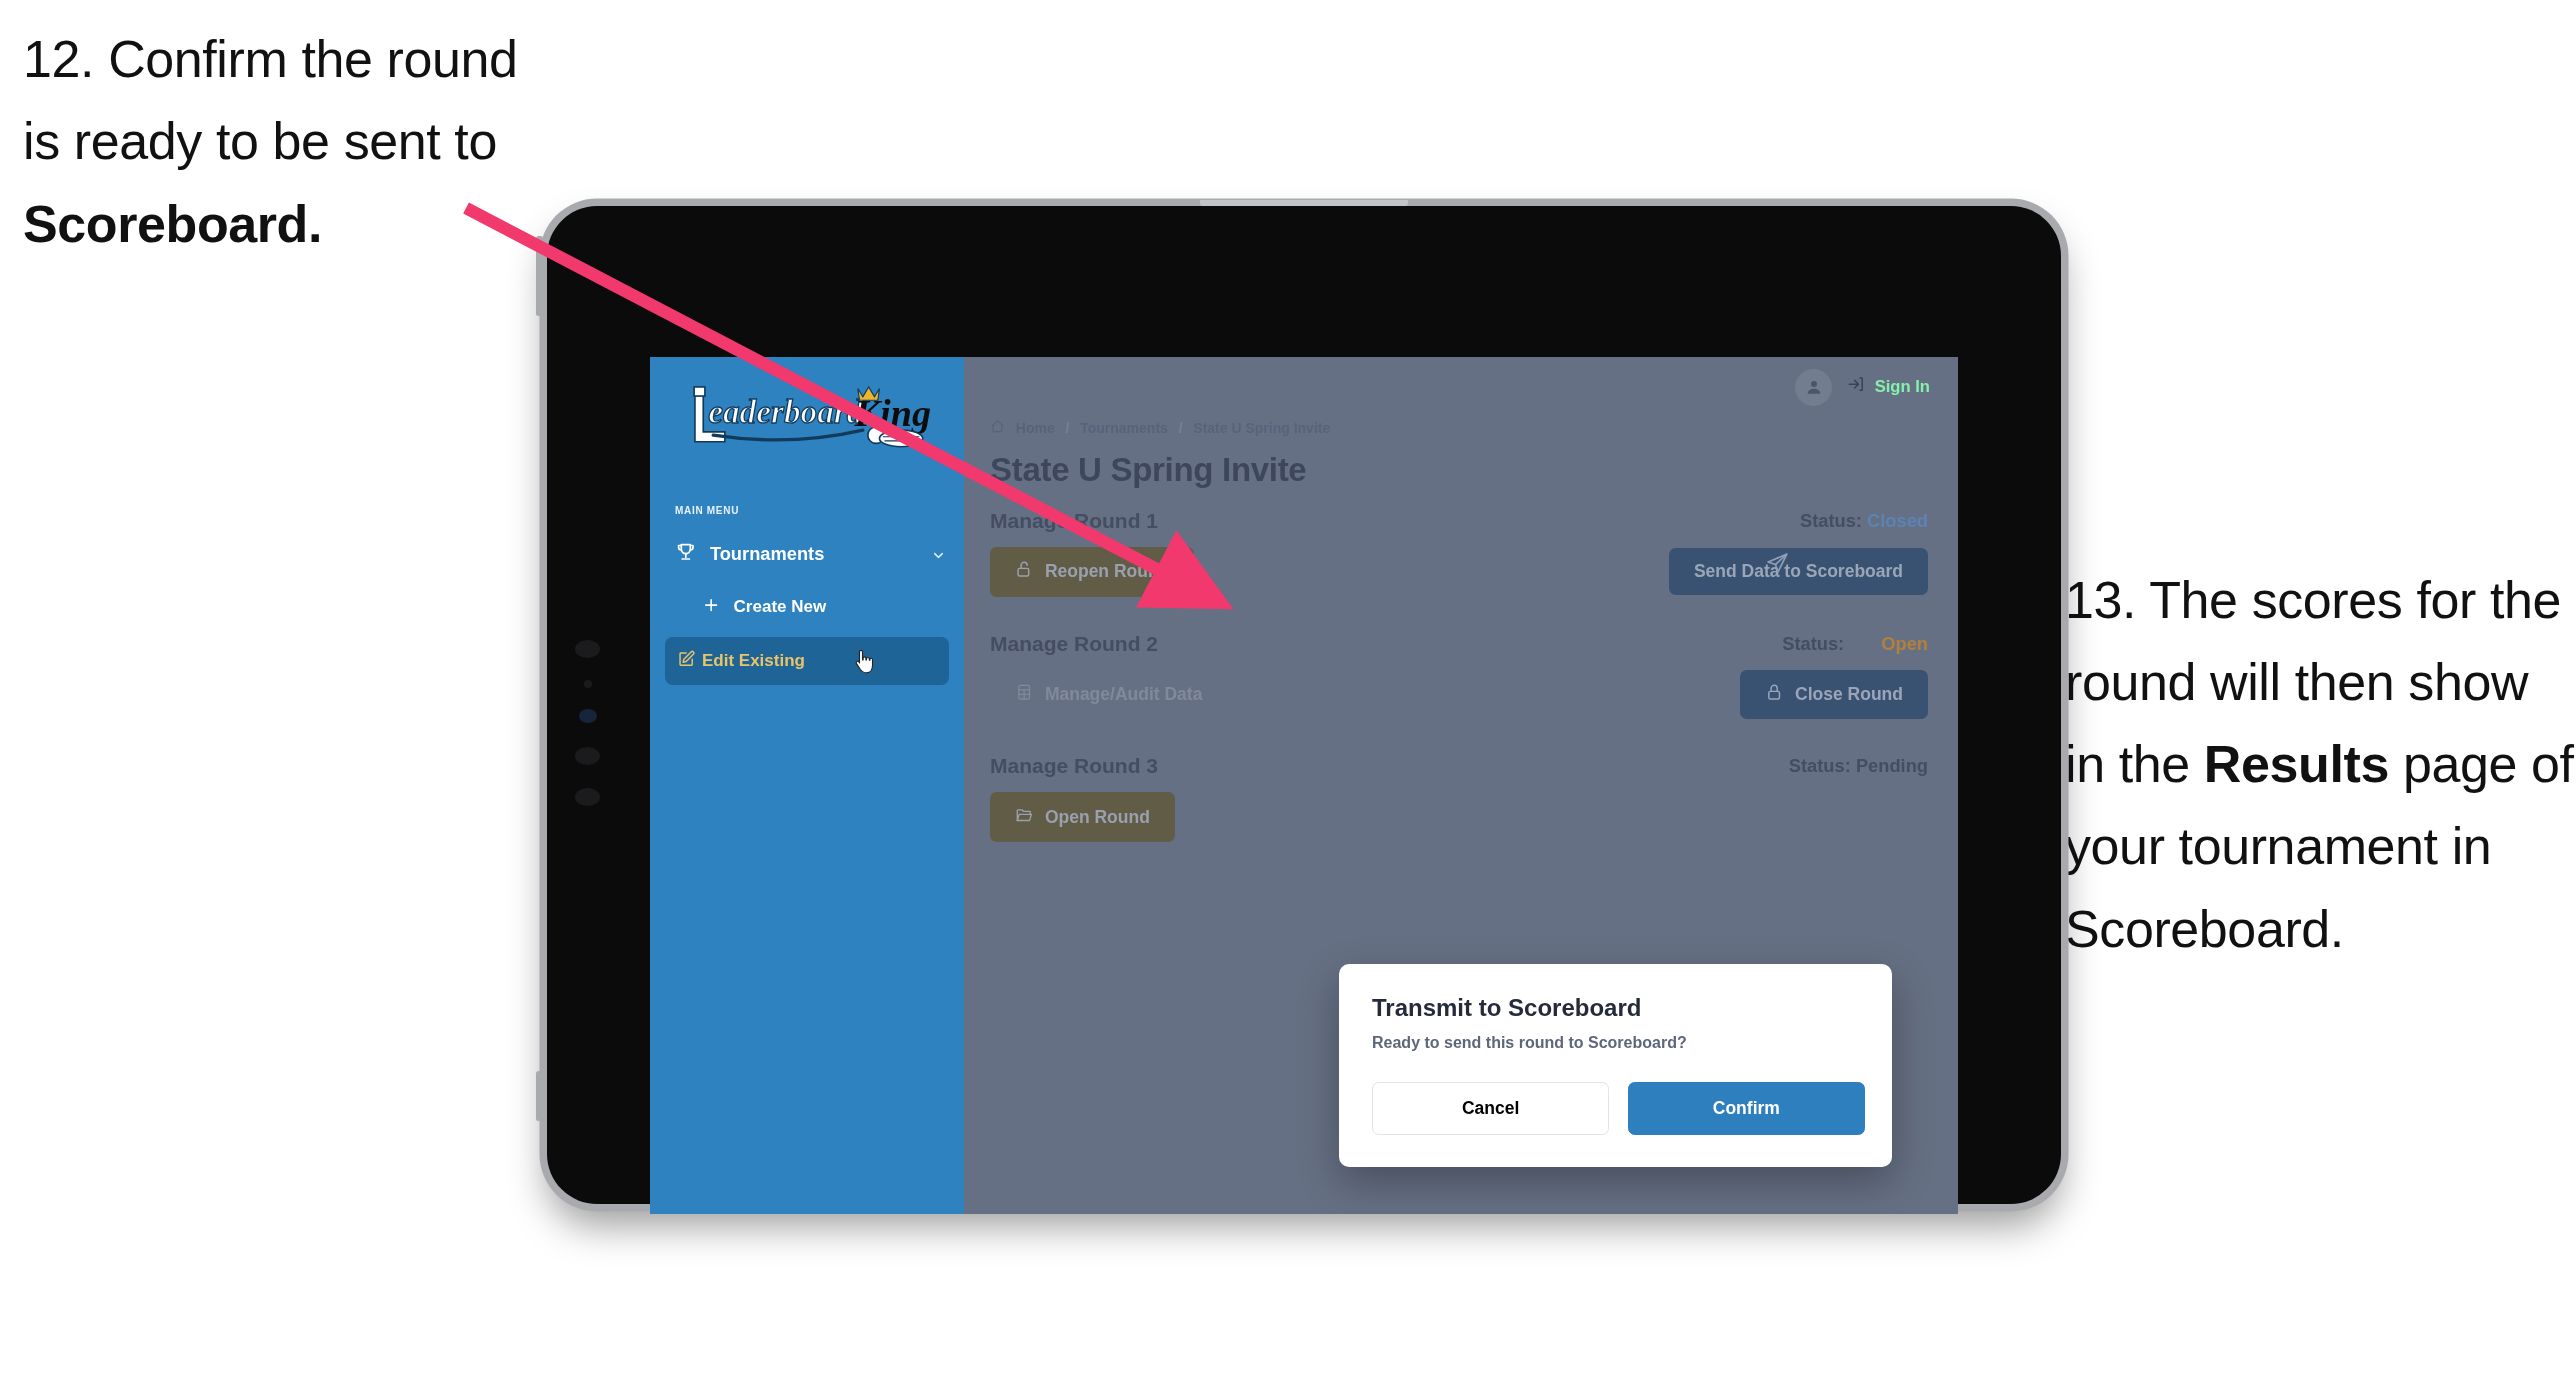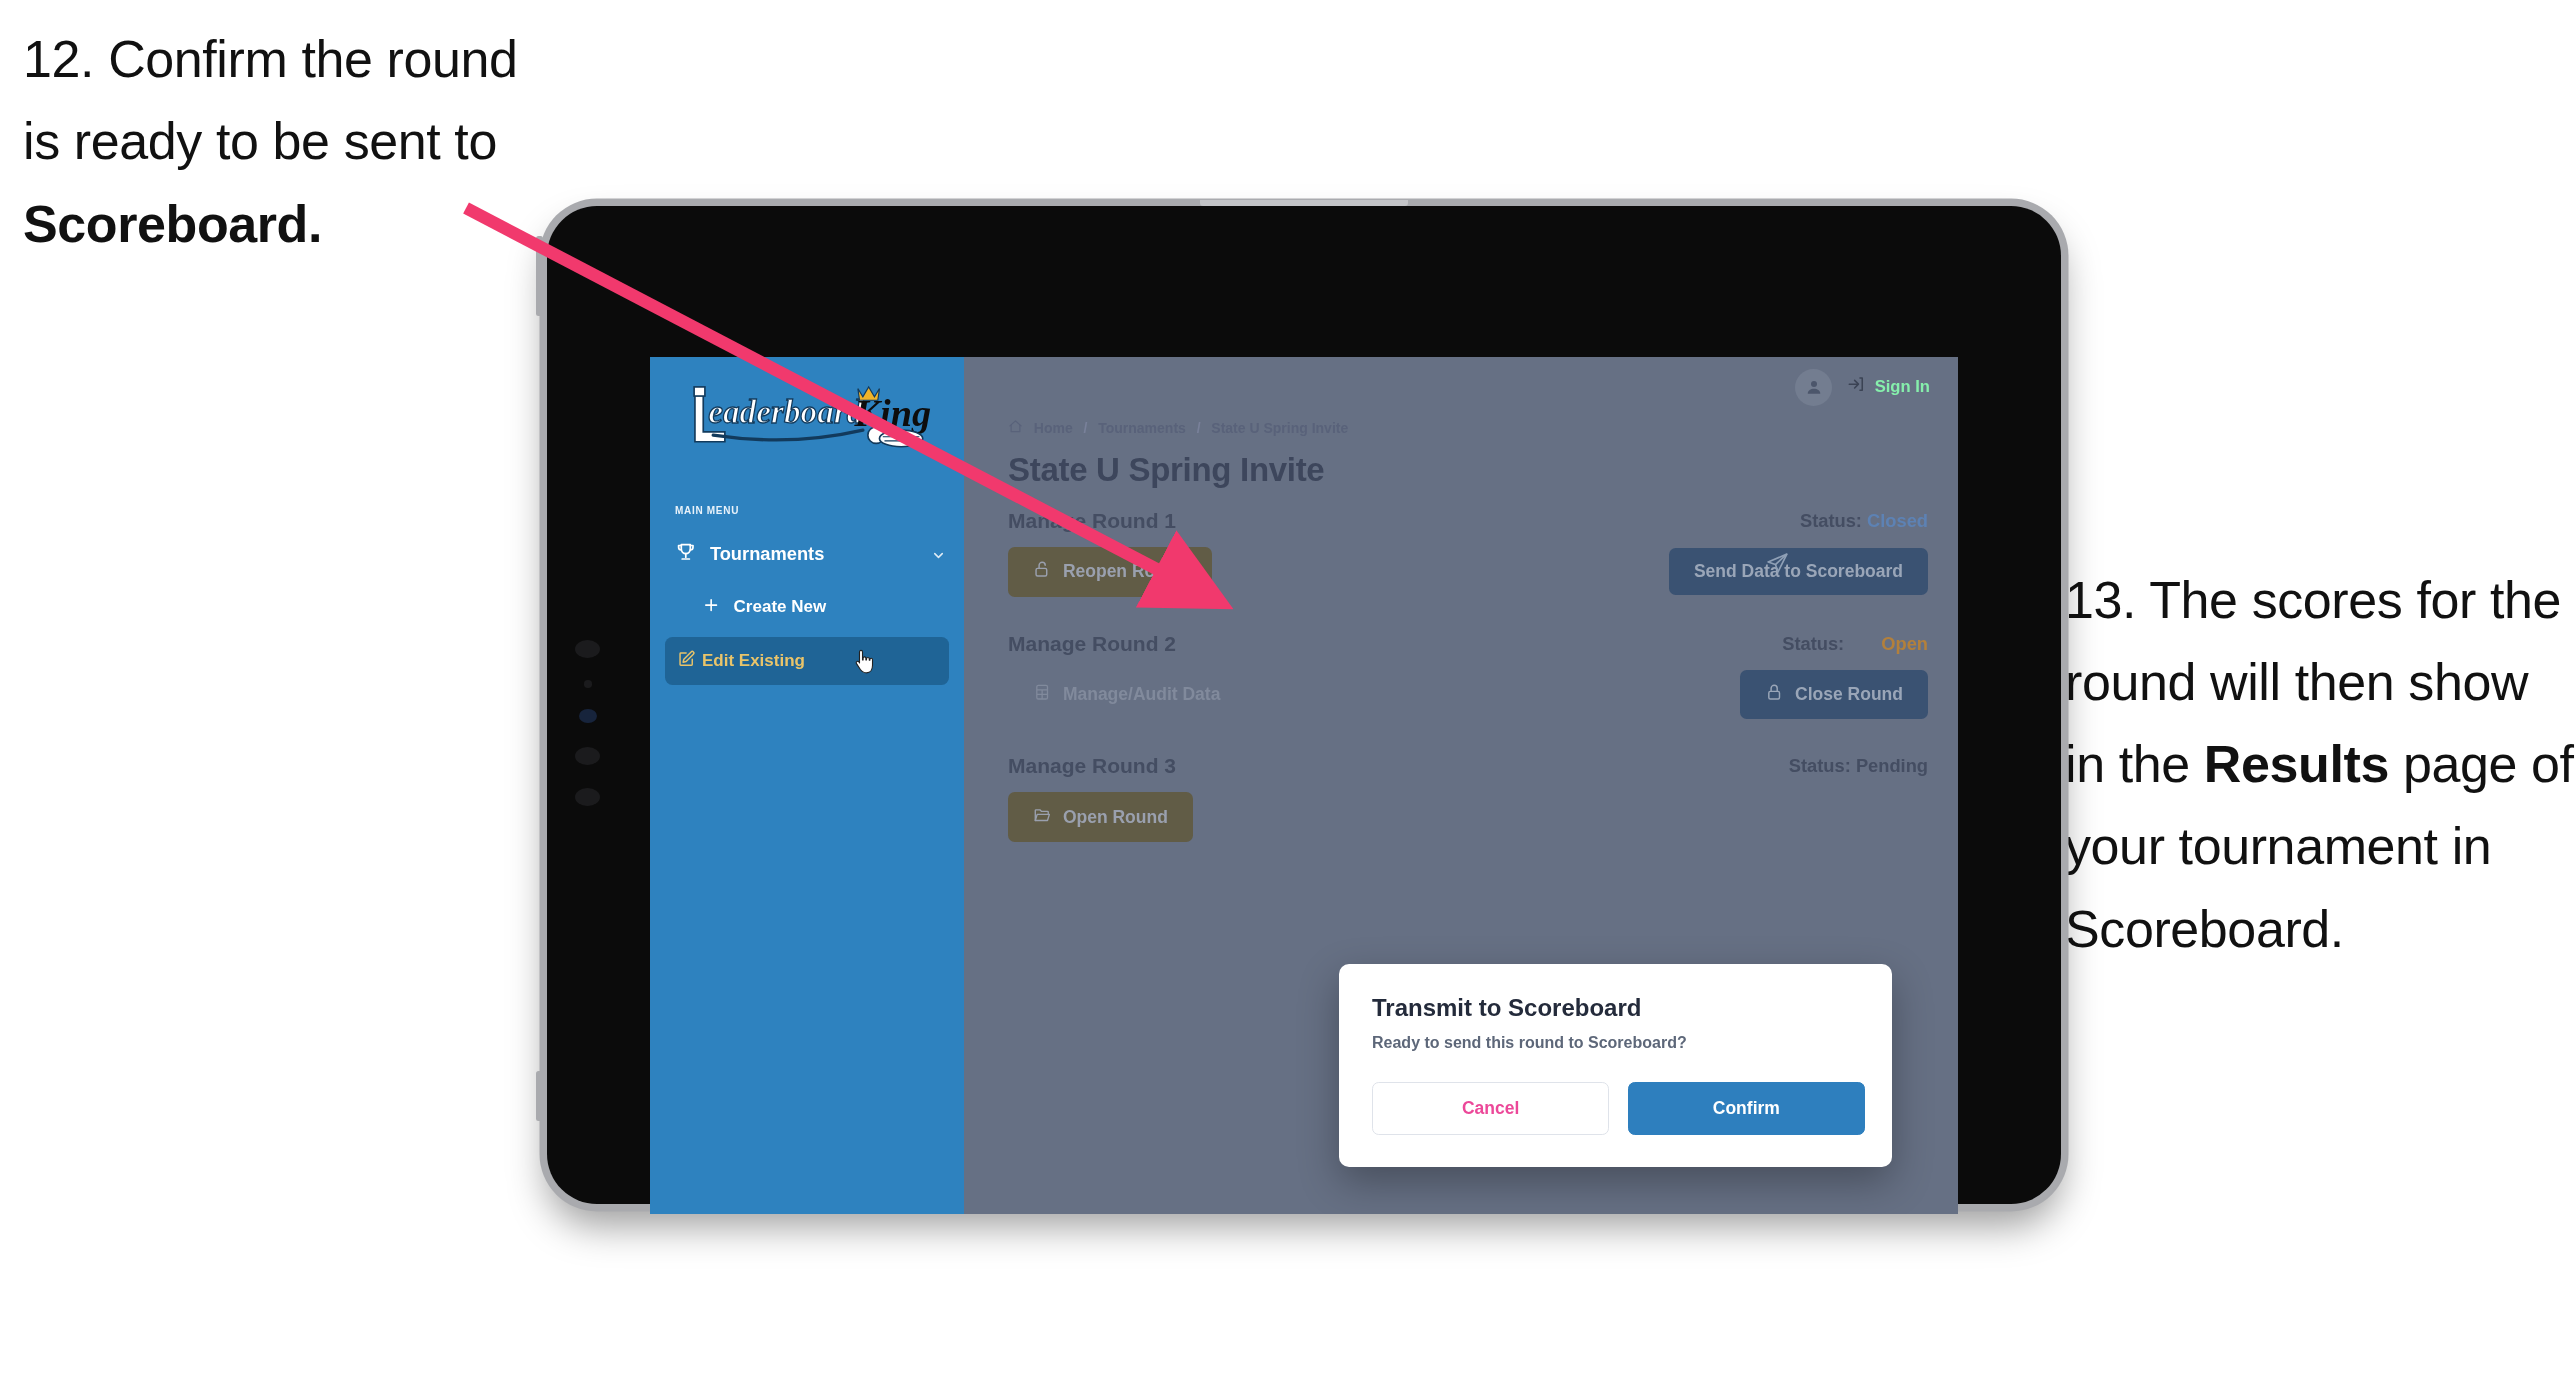--- a/index.html
+++ b/index.html
@@ -107,21 +107,21 @@
     padding-right:28px;gap:15px;
   }
   #avatar{
     width:37px;height:37px;border-radius:50%;background:#737d90;
     display:flex;align-items:center;justify-content:center;
   }
   #signin{
     display:flex;align-items:center;gap:9.2px;
     color:#86efac;font-size:16.6px;font-weight:bold;
   }
-  #content{padding:0 30px 0 44px;flex:1;min-height:0;}
+  #content{padding:0 30px 0 26px;flex:1;min-height:0;}
   #breadcrumb{
     display:flex;align-items:center;gap:10.8px;
     color:#59627a;font-size:14px;font-weight:bold;margin-top:1.7px;
   }
   #breadcrumb .sep{color:#79819a;}
   #page-title{
     margin-top:14px;font-size:33px;font-weight:bold;color:#3d465c;
     letter-spacing:-0.3px;
   }
   .round-block{margin-top:20px;}
@@ -164,21 +164,21 @@
     box-shadow:0 15px 40px rgba(0,0,0,.30);
     padding:30px 27px 32px 33px;
   }
   #modal-title{font-size:24px;font-weight:bold;color:#242b3b;}
   #modal-text{margin-top:11.6px;font-size:16px;font-weight:bold;color:#5d6779;}
   #modal-actions{display:flex;gap:18.3px;margin-top:30px;}
   #modal-actions .m-btn{
     flex:1;padding:15px 0;border-radius:6.7px;font-size:17.5px;font-weight:bold;
     text-align:center;font-family:"Liberation Sans", sans-serif;
   }
-  #btn-cancel{background:#ffffff;color:#ec4899;border:0.8px solid #dfe3ea;}
+  #btn-cancel{background:#ffffff;color:#000000;border:0.8px solid #dfe3ea;}
   #btn-confirm{background:#2e7fbe;color:#ffffff;border:0.8px solid #2e7fbe;}
 </style>
 </head>
 <body>
 
 <div class="callout" id="callout-left">
   <span>12. Confirm the round</span><br>
   <span>is ready to be sent to</span><br>
   <b>Scoreboard.</b>
 </div>

